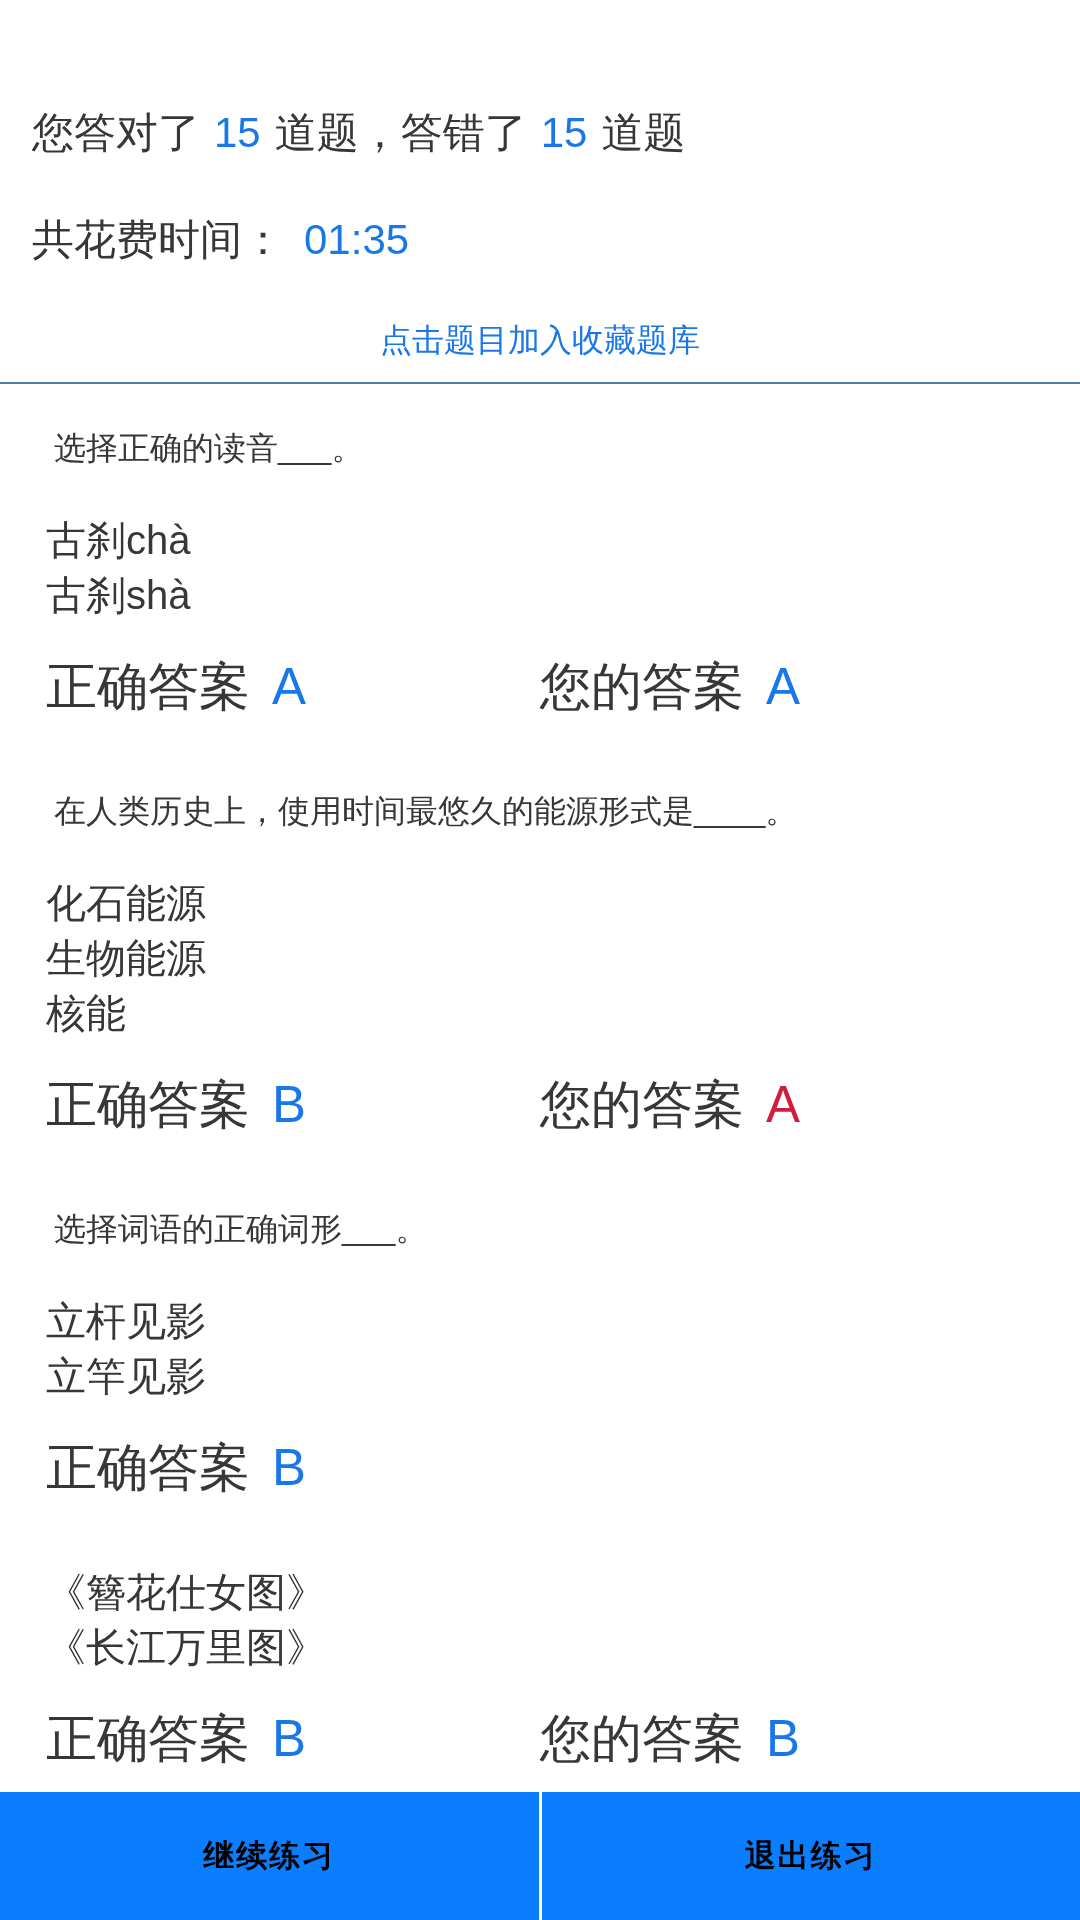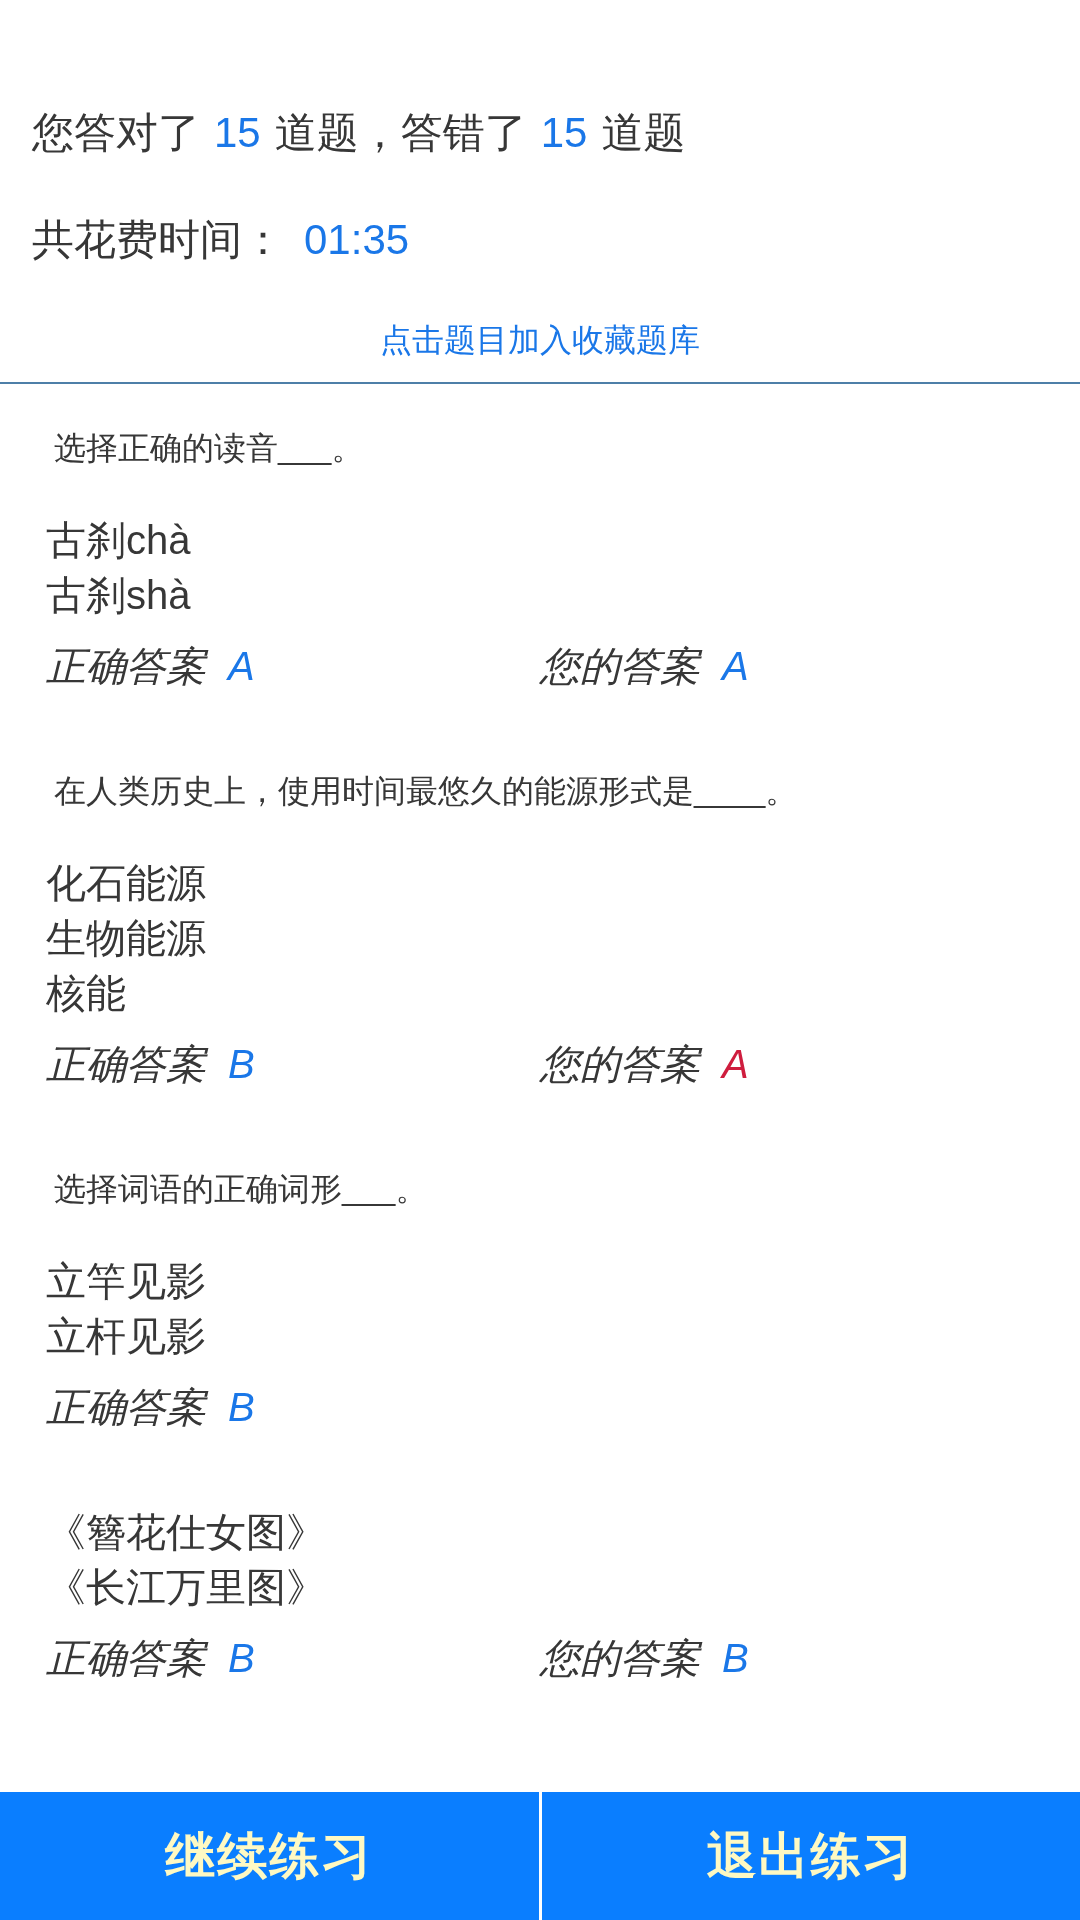--- a/index.html
+++ b/index.html
@@ -19,33 +19,33 @@
   .time-row .time{margin-left:20px;}
   .fav-hint{margin-top:50px;text-align:center;font-size:32px;line-height:44px;}
   .divider{margin-top:20px;height:0;border-top:2px solid var(--divider-blue,#4d7fa8);}
 
   
   .content{padding:29px 46px 0;}
   .question{margin-top:70px;}
   .question:first-child{margin-top:0;}
   .q-text{margin:8px;font-size:32px;line-height:55px;}
   .options{margin-top:37px;font-size:40px;line-height:55px;}
-  .answers{margin-top:16px;font-size:40px;line-height:55px;display:flex;font-style:italic;}
+  .answers{margin-top:36px;font-size:51px;line-height:55px;display:flex;}
   .ans-left{width:494px;flex:none;display:inline-block;}
   .ans-letter{color:var(--accent-blue,#1a77e8);margin-left:22px;}
   .ans-letter.wrong{color:var(--wrong-red,#cf1d3e);}
 
   
   .bottom-bar{
     position:absolute;left:0;top:1792px;width:1080px;height:128px;
     background:var(--bar-blue,#0a7eff);display:flex;
   }
   .bar-btn{
     flex:1;display:flex;align-items:center;justify-content:center;
-    color:#fef9c3;font-size:50px;font-weight:bold;letter-spacing:2px;cursor:pointer;
+    color:#000000;font-size:31px;font-weight:bold;letter-spacing:2px;cursor:pointer;
   }
   .bar-sep{width:3px;height:100%;background:#ffffff;flex:none;}
 </style>
 </head>
 <body>
 
 <div class="screen">
 
   <header>
     <div class="summary">
@@ -89,22 +89,22 @@
         </span>
         <span class="ans-right">
           <span class="ans-label">您的答案</span><span class="ans-letter wrong">A</span>
         </span>
       </div>
     </section>
 
     <section class="question">
       <p class="q-text">选择词语的正确词形___。</p>
       <div class="options">
+          <div>立杆见影</div>
           <div>立竿见影</div>
-          <div>立杆见影</div>
         </div>
       <div class="answers">
         <span class="ans-left">
           <span class="ans-label">正确答案</span><span class="ans-letter">B</span>
         </span>
       </div>
     </section>
 
     <section class="question">
       <div class="options">

